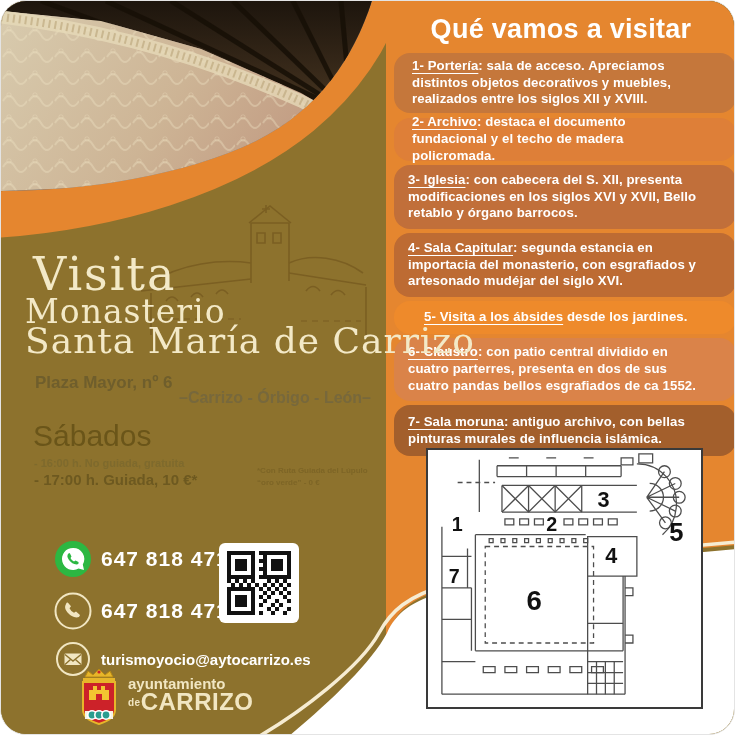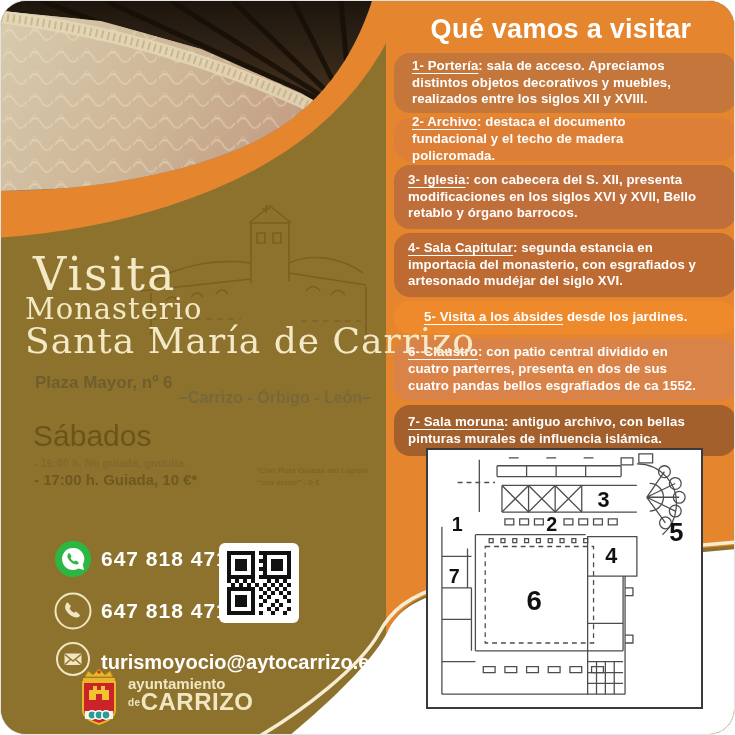--- a/index.html
+++ b/index.html
@@ -10,33 +10,33 @@
   
   .panel-title{position:absolute;left:385px;top:13px;width:350px;text-align:center;
         color:#fff;font-size:27px;font-weight:bold;letter-spacing:.3px;}
   .panel-item{position:absolute;left:393px;width:342px;border-radius:16px;display:flex;align-items:center;
         box-sizing:border-box;padding:2px 30px 2px 14px;color:#fff;font-weight:bold;
         font-size:13.2px;line-height:1.27;letter-spacing:.1px;}
   .ih{text-decoration:underline;text-underline-offset:3px;}
   
   .script{font-family:"DejaVu Serif",serif;color:#f3e9c7;line-height:1;}
   .t-visita{position:absolute;left:32px;top:250px;font-size:46px;letter-spacing:2px;}
-  .t-monasterio{position:absolute;left:24px;top:294px;font-size:29px;letter-spacing:1px;}
+  .t-monasterio{position:absolute;left:24px;top:294px;font-size:33px;letter-spacing:1px;}
   .t-santamaria{position:absolute;left:24px;top:322px;font-size:36px;letter-spacing:1px;}
   .t-address{position:absolute;left:34px;top:372px;font-size:17px;font-weight:bold;color:#6f5e2c;}
   .t-location{position:absolute;left:155px;top:388px;width:215px;text-align:right;
         font-size:16px;font-weight:bold;color:#77683c;}
   .t-sabados{position:absolute;left:32px;top:418px;font-size:30px;font-weight:normal;color:#6a5519;}
   .t-sched1{position:absolute;left:33px;top:456px;font-size:11px;font-weight:bold;color:#7e6a2d;}
   .t-sched2{position:absolute;left:33px;top:470px;font-size:15px;font-weight:bold;color:#6d5920;}
   .t-foot{position:absolute;left:256px;top:464px;width:118px;font-size:8px;font-weight:bold;
         color:#7d6526;line-height:1.5;}
   .t-info{position:absolute;left:55px;top:502px;font-size:23px;font-weight:bold;color:#fff;}
   .contact-num{position:absolute;left:100px;font-size:21px;font-weight:bold;color:#fff;letter-spacing:1px;}
-  .contact-mail{position:absolute;left:100px;top:650px;font-size:20px;font-weight:bold;color:#fff;}
+  .contact-mail{position:absolute;left:100px;top:650px;font-size:15px;font-weight:bold;color:#fff;}
   .qr-box{position:absolute;left:218px;top:542px;width:80px;height:80px;background:#fff;border-radius:6px;
         display:flex;align-items:center;justify-content:center;}
   
   .logo-text{position:absolute;left:127px;top:676px;color:#f1e6c2;line-height:.95;}
   .logo-l1{font-size:15px;font-weight:bold;}
   .logo-l2{font-size:24px;font-weight:bold;letter-spacing:.5px;}
   .logo-de{font-size:10px;font-weight:bold;vertical-align:4px;}
   
   .map-box{position:absolute;left:425px;top:447px;width:277px;height:261px;background:#fff;
         border:2px solid #3a3a3a;box-sizing:border-box;}

